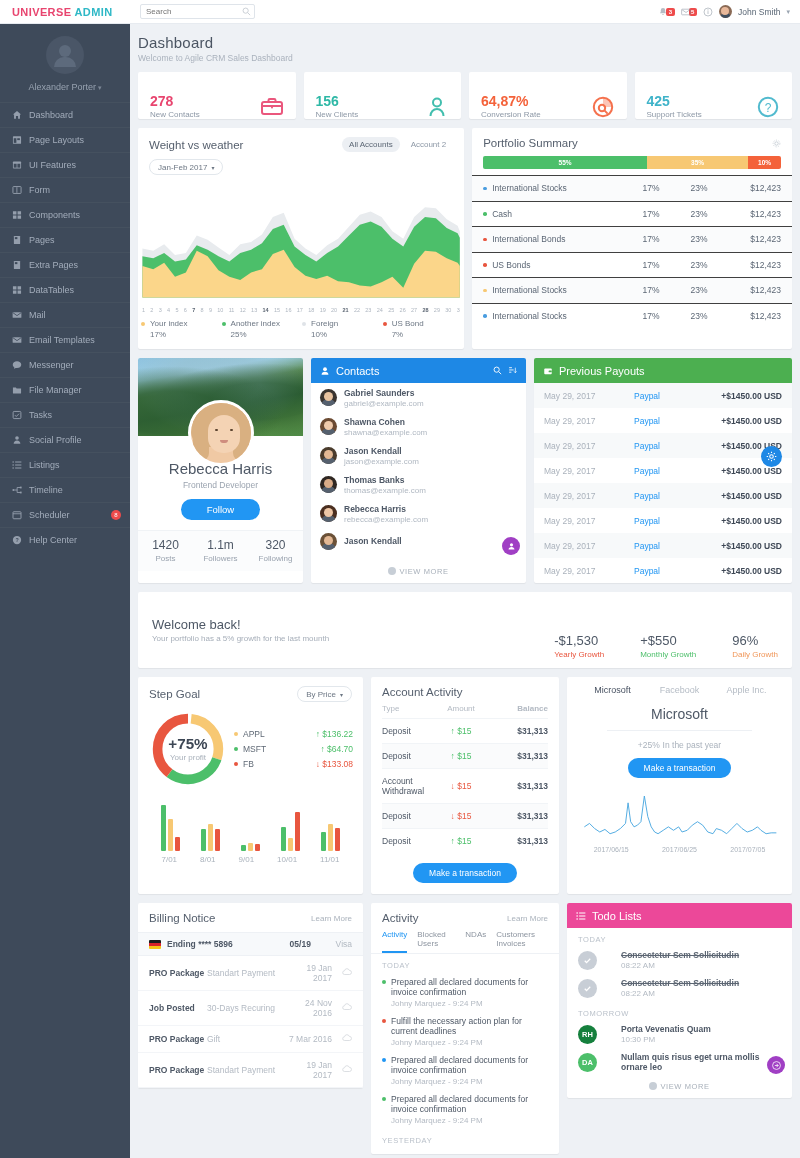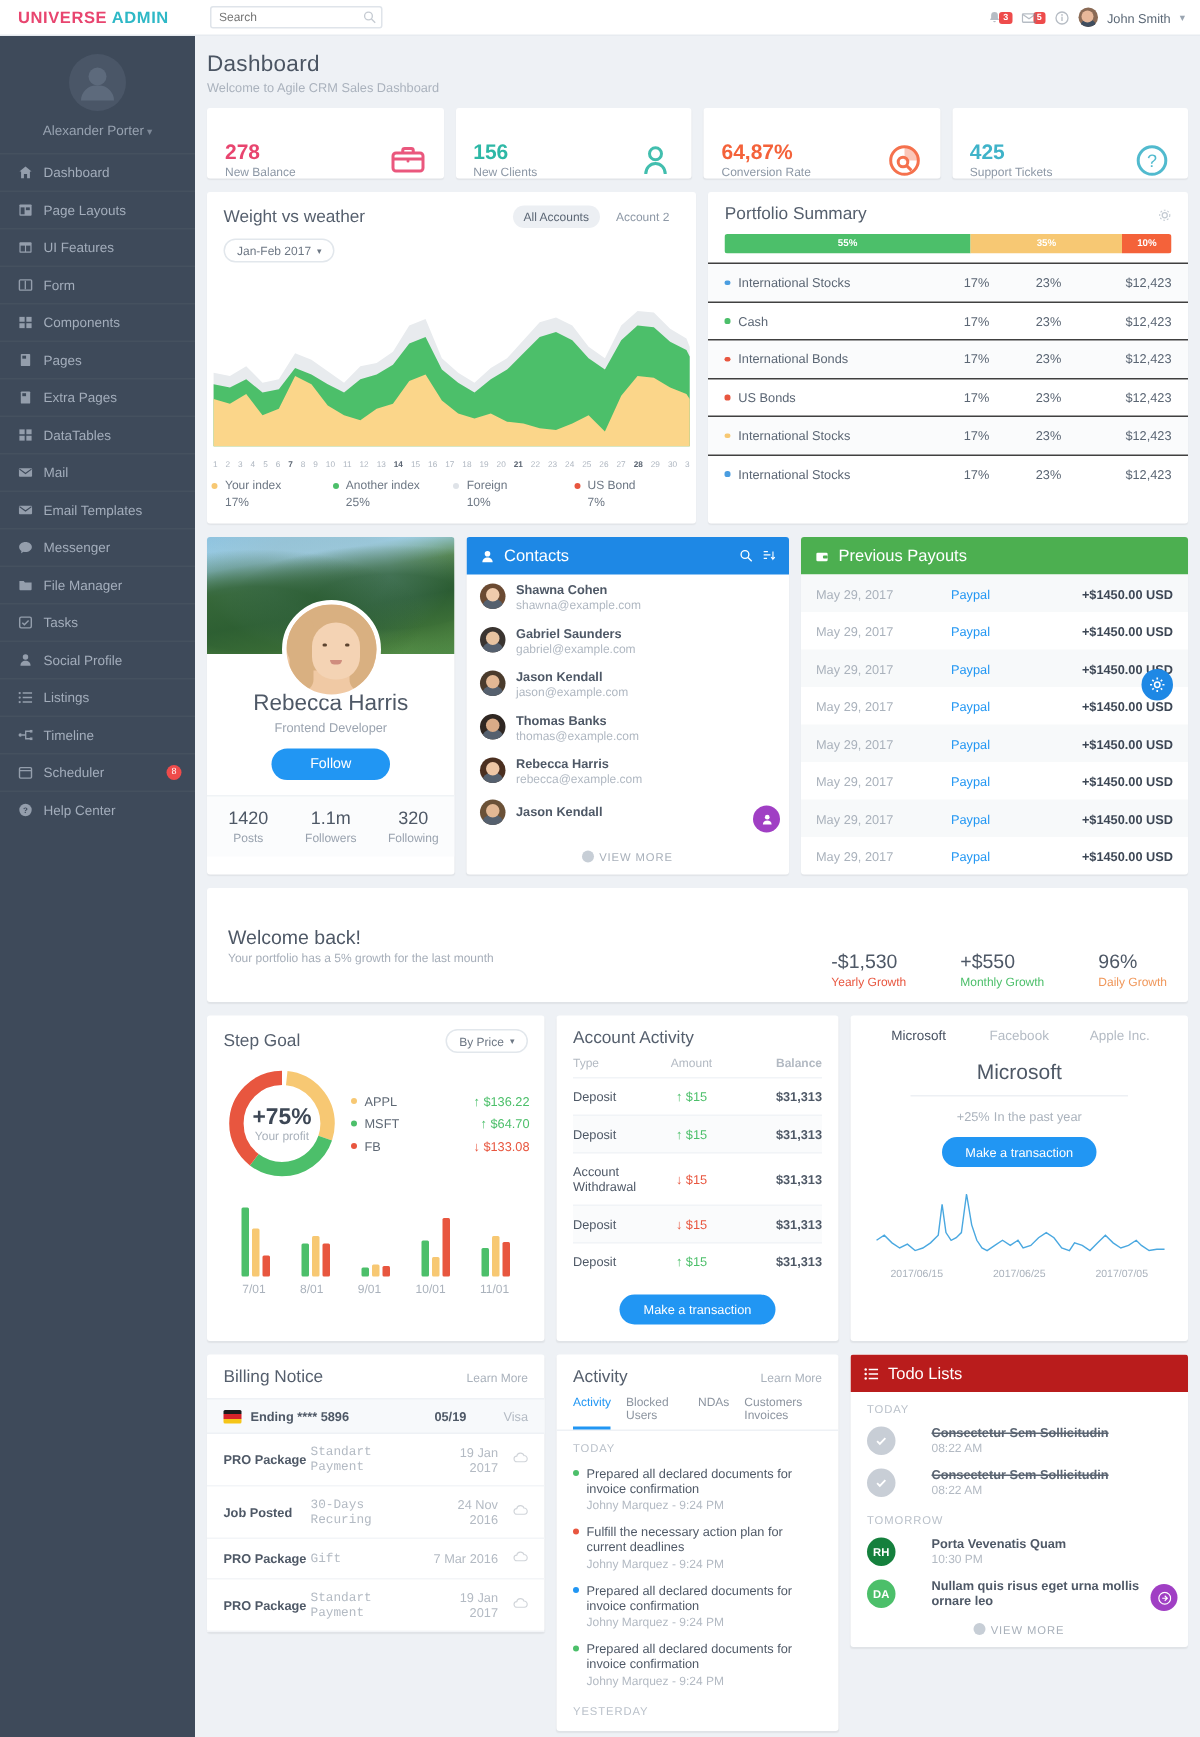--- a/index.html
+++ b/index.html
@@ -219,39 +219,39 @@
   .bn { width:225px; }
   .bn-head { display:flex; align-items:center; justify-content:space-between; padding:9px 11px 8px;}
   .learn { font-size:8px; color:#aab2bc; cursor:pointer;}
   .bn-card { display:flex; align-items:center; gap:6px; background:#f7f9fb; padding:6px 11px; font-size:8.5px; color:#4e5866; border-top:1px solid #eef1f5; border-bottom:1px solid #eef1f5;}
   .bn-card .flag{width:12px;height:9px;border-radius:1px;background:linear-gradient(#1c1c1c 33%,#d8232a 33% 66%,#f5c518 66%);}
   .bn-card .en { flex:1; font-weight:bold;}
   .bn-card .ex { width:40px; font-weight:bold;}
   .bn-card .ty { color:#b3bac3;}
   .bn-row { display:flex; align-items:center; padding:7px 11px; font-size:8.5px; border-bottom:1px solid #f3f5f8;}
   .bn-row .p { width:58px; font-weight:bold; color:#4e5866;}
-  .bn-row .k { flex:1; color:#b3bac3;font-family:Liberation Mono, monospace;}
+  .bn-row .k { flex:1; color:#b3bac3;}
   .bn-row .dt { width:44px; text-align:right; color:#b3bac3;}
   .bn-row .ic { width:20px; text-align:right; opacity:.35;}
 
   
   .act { flex:1; }
   .act-head { display:flex; align-items:center; justify-content:space-between; padding:9px 11px 6px;}
   .act-tabs { display:flex; gap:10px; padding:0 11px; font-size:8px; color:#8d95a0; border-bottom:1px solid #eef1f5;}
   .act-tabs div { padding-bottom:5px; cursor:pointer;}
   .act-tabs div.on { color:#2196f3; border-bottom:2px solid #2196f3;}
   .act-day { font-size:7.5px; color:#bac1ca; letter-spacing:.6px; padding:7px 11px 3px;}
   .act-item { padding:4px 11px 4px 20px; position:relative; }
   .act-item .d { position:absolute; left:11px; top:7px; width:4px; height:4px; border-radius:50%;}
   .act-t { font-size:8.5px; color:#4e5866;}
   .act-m { font-size:8px; color:#b3bac3; margin-top:2px;}
 
   
   .todo { width:225px; overflow:hidden; position:relative; }
-  .todo-head { background:#b91c1c; color:#fff; height:25px; display:flex; align-items:center; gap:6px; padding:0 9px; font-size:11px;}
+  .todo-head { background:#ec4899; color:#fff; height:25px; display:flex; align-items:center; gap:6px; padding:0 9px; font-size:11px;}
   .todo-day { font-size:7.5px; color:#bac1ca; letter-spacing:.6px; padding:7px 11px 2px;}
   .todo-item { display:flex; align-items:center; gap:24px; padding:4px 11px;}
   .todo-av { width:19px; height:19px; border-radius:50%; flex:none; display:flex; align-items:center; justify-content:center; font-size:7.5px; color:#fff; font-weight:bold;}
   .todo-t { font-size:8.5px; font-weight:bold; color:#4e5866;}
   .todo-t.done { text-decoration:line-through; color:#5b6572;}
   .todo-s { font-size:8px; color:#b3bac3; margin-top:1px;}
 
   
   .tile { flex:1; border-radius:2px; overflow:hidden; color:#fff; text-align:center; position:relative; }
   .tile .th { font-size:8.5px; padding:8px 0 0; display:flex; align-items:center; justify-content:center; gap:4px; opacity:.95;}
@@ -452,21 +452,21 @@
 
   <div class="main">
 
     <h1 class="page-title">Dashboard</h1>
     <div class="page-sub">Welcome to Agile CRM Sales Dashboard</div>
 
     <div class="row" id="stat-row">
         <div class="card stat">
           <div>
             <div class="num" style="color:#e8456f">278</div>
-            <div class="lbl">New Balance</div>
+            <div class="lbl">New Contacts</div>
           </div>
           <svg width="24" height="24" viewBox="0 0 24 24">
             <rect x="2" y="7" width="20" height="12" rx="2" fill="none" stroke="#e8456f" stroke-width="2"></rect>
             <path d="M8.5 7V5.3A1.3 1.3 0 019.8 4h4.4a1.3 1.3 0 011.3 1.3V7" fill="none" stroke="#e8456f" stroke-width="2"></path>
             <path d="M2 11h20" stroke="#e8456f" stroke-width="2"></path>
             <circle cx="12" cy="12.4" r="1" fill="#e8456f"></circle>
           </svg>
         </div>
         <div class="card stat">
           <div>
@@ -661,37 +661,37 @@
               <circle cx="6.5" cy="6.5" r="4.6" fill="none" stroke="#fff" stroke-width="1.6"></circle>
               <line x1="10" y1="10" x2="14.5" y2="14.5" stroke="#fff" stroke-width="1.6"></line>
             </svg>
           <svg width="9" height="9" viewBox="0 0 16 16">
               <path d="M2 3h5M2 7h8M2 11h4" stroke="#fff" stroke-width="1.5"></path>
               <path d="M13 3v9l2.2-2.4M13 12l-2.2-2.4" stroke="#fff" stroke-width="1.3" fill="none"></path>
             </svg>
         </div>
         <div class="ct-list" id="ct-list">
           <div class="ct-item">
+              <div class="ct-av" style="background:#3a3430">
+                <div class="b" style="background:#55606e"></div>
+                <div class="f" style="background:#e8c3a0"></div>
+              </div>
+              <div>
+                <div class="ct-n">Gabriel Saunders</div>
+                <div class="ct-e">gabriel@example.com</div>
+              </div>
+            </div>
+            <div class="ct-item">
               <div class="ct-av" style="background:#6b4a32">
                 <div class="b" style="background:#55606e"></div>
                 <div class="f" style="background:#f0cbac"></div>
               </div>
               <div>
                 <div class="ct-n">Shawna Cohen</div>
                 <div class="ct-e">shawna@example.com</div>
-              </div>
-            </div>
-            <div class="ct-item">
-              <div class="ct-av" style="background:#3a3430">
-                <div class="b" style="background:#55606e"></div>
-                <div class="f" style="background:#e8c3a0"></div>
-              </div>
-              <div>
-                <div class="ct-n">Gabriel Saunders</div>
-                <div class="ct-e">gabriel@example.com</div>
               </div>
             </div>
             <div class="ct-item">
               <div class="ct-av" style="background:#4a3b2c">
                 <div class="b" style="background:#55606e"></div>
                 <div class="f" style="background:#e3b894"></div>
               </div>
               <div>
                 <div class="ct-n">Jason Kendall</div>
                 <div class="ct-e">jason@example.com</div>

